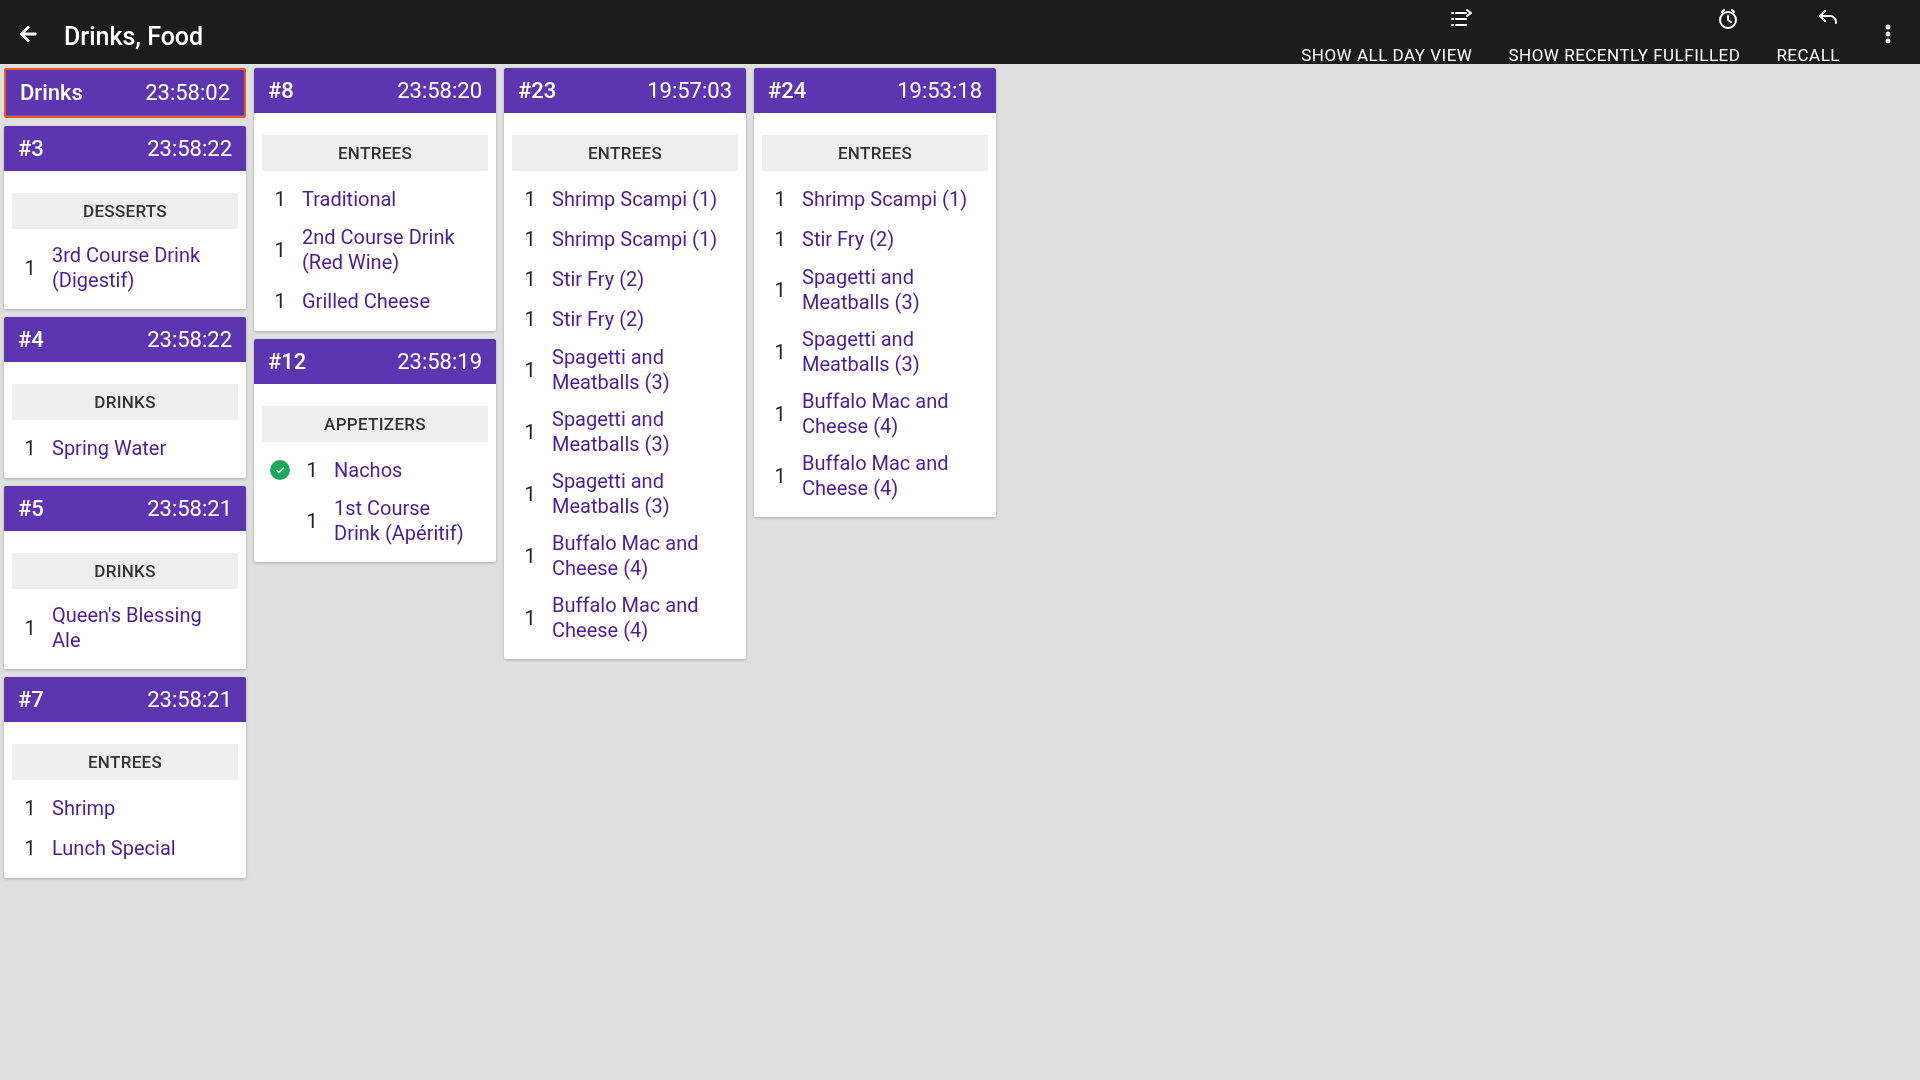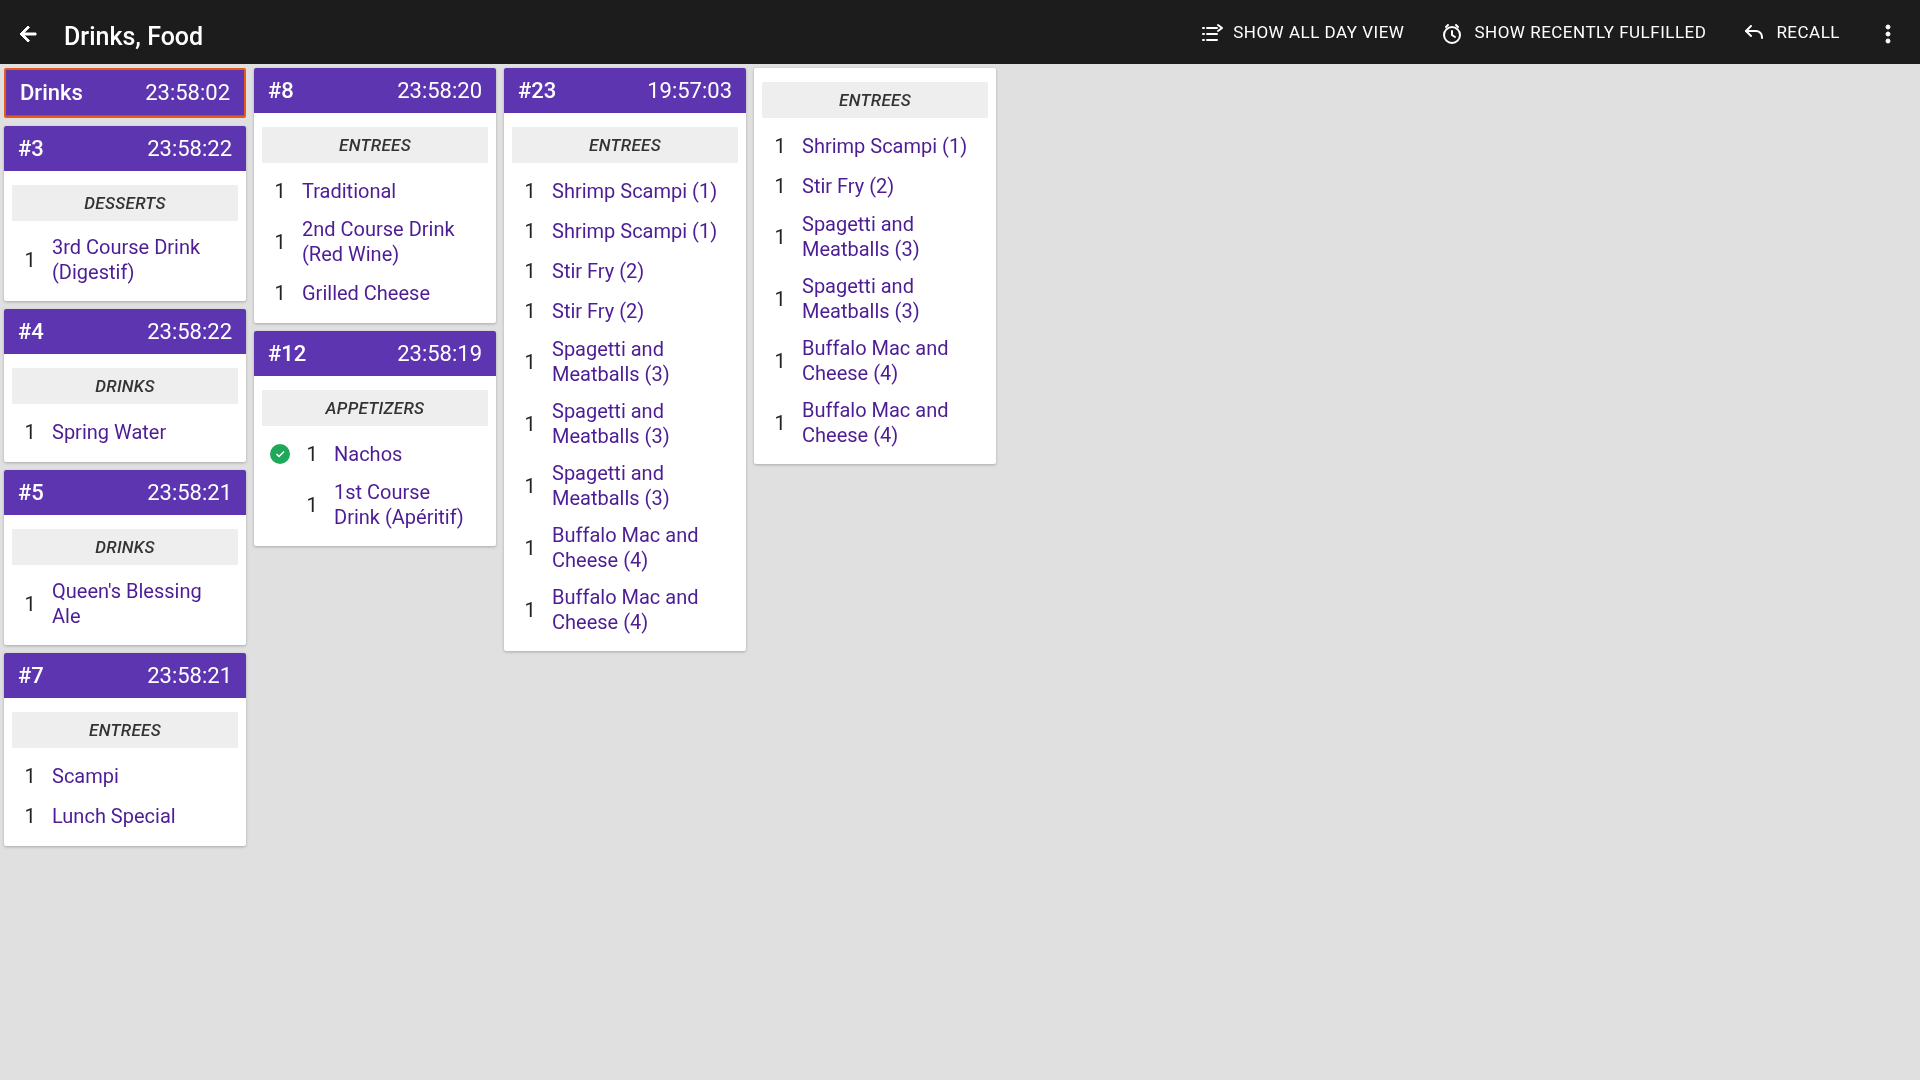--- a/index.html
+++ b/index.html
@@ -30,25 +30,26 @@
       font-size: 25px;
       font-weight: 500;
     }
     .header-right {
       display: flex;
       align-items: center;
       gap: 36px;
     }
     .header-action {
       display: flex;
-      align-items: flex-start;
+      align-items: flex-end;
       gap: 10px;
       font-size: 17px;
       letter-spacing: 0.5px;
       cursor: pointer;
+      flex-direction: column;
     }
     .icon-svg { width: 24px; height: 24px; fill: #fff; stroke: #fff; }
     .icon-back { width: 24px; height: 24px; }
     .icon-more-vert circle { fill: #fff; }
 
     
     .board {
       display: flex;
       gap: 8px;
       padding: 4px 4px;
@@ -104,21 +105,21 @@
       margin: 8px;
       background: #eeeeee;
       text-align: center;
       font-size: 17px;
       font-weight: 500;
       color: #333;
       padding: 8px 0;
       letter-spacing: 0.3px;
       border-radius: 1px;
     }
-    .section-band.tight-top { margin-top: 14px; font-style: italic; }
+    .section-band.tight-top { margin-top: 22px; }
 
     .line-items { padding: 0 8px 10px 8px; }
     .line {
       display: flex;
       align-items: center;
       gap: 12px;
       padding: 6px 8px;
       min-height: 40px;
     }
     .line .chk { width: 20px; display:flex; justify-content:center; }
@@ -240,21 +241,21 @@
       </div>
       <div class="ticket">
         <div class="ticket-header">
           <span class="ticket-id">#7</span>
           <span class="ticket-time">23:58:21</span>
         </div>
         <div class="section-band tight-top">ENTREES</div>
         <div class="line-items">
           <div class="line no-check">
             <span class="qty">1</span>
-            <span class="name">Scampi</span>
+            <span class="name">Shrimp</span>
           </div>
           <div class="line no-check">
             <span class="qty">1</span>
             <span class="name">Lunch Special</span>
           </div>
         </div>
       </div>
     </div>
     <div class="col">
       <div class="ticket">
@@ -346,20 +347,24 @@
           </div>
           <div class="line no-check">
             <span class="qty">1</span>
             <span class="name">Buffalo Mac and Cheese (4)</span>
           </div>
         </div>
       </div>
     </div>
     <div class="col">
       <div class="ticket">
+        <div class="ticket-header">
+          <span class="ticket-id">#24</span>
+          <span class="ticket-time">19:53:18</span>
+        </div>
         <div class="section-band tight-top">ENTREES</div>
         <div class="line-items">
           <div class="line no-check">
             <span class="qty">1</span>
             <span class="name">Shrimp Scampi (1)</span>
           </div>
           <div class="line no-check">
             <span class="qty">1</span>
             <span class="name">Stir Fry (2)</span>
           </div>

